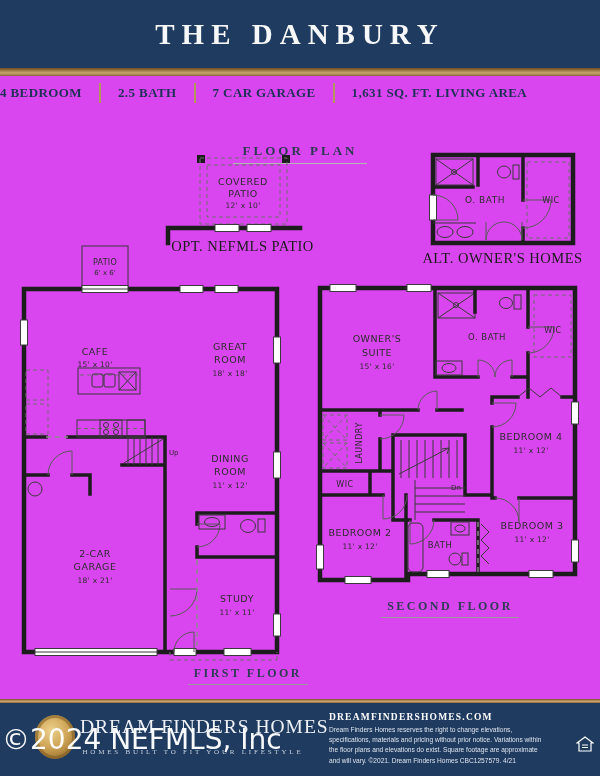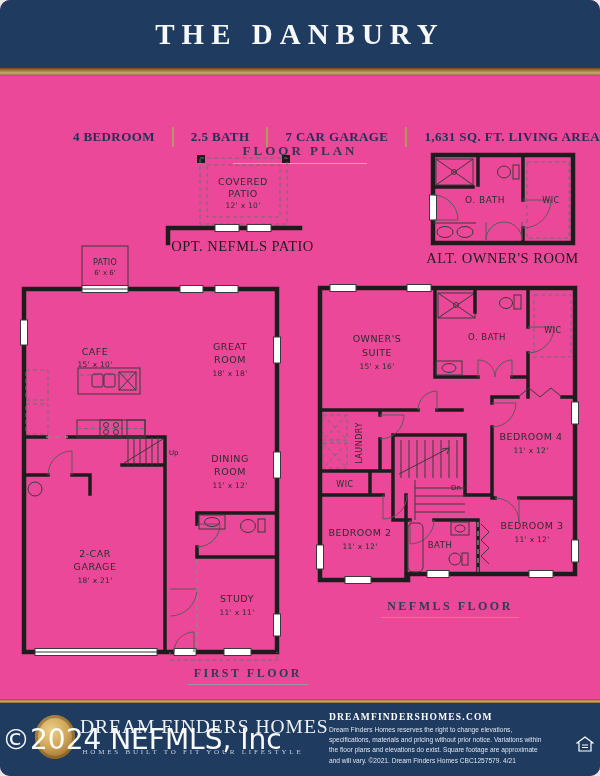--- a/index.html
+++ b/index.html
@@ -1,27 +1,27 @@
 <!DOCTYPE html>
 <html><head>
 <meta charset="utf-8">
 <style>
   html,body{margin:0;padding:0;background:#e8e8e8;}
-  #page{position:relative;width:600px;height:776px;background:#ec4899;overflow:hidden;
-        font-family:"Liberation Serif",serif;border-radius:10px;}
+  #page{position:relative;width:600px;height:776px;background:#d946ef;overflow:hidden;
+        font-family:"Liberation Serif",serif;}
   .abs{position:absolute;}
 
   
   #hdr{left:0;top:0;width:600px;height:68px;background:#1f3b60;display:flex;align-items:center;justify-content:center;}
   #hdr .title{color:#f7f8fa;font-size:29px;font-weight:bold;letter-spacing:7px;font-family:"Liberation Serif",serif;}
   #goldbar{left:0;top:68px;width:600px;height:8px;
      background:linear-gradient(180deg,#6e4a24 0%,#9a7843 30%,#c9a76e 62%,#8a653a 100%);}
 
   
-  #specs{left:0;top:76px;width:600px;height:34px;display:flex;align-items:center;justify-content:flex-end;margin-top:44px;}
+  #specs{left:0;top:76px;width:600px;height:34px;display:flex;align-items:center;justify-content:flex-start;}
   #specs .item{color:#1d3156;font-weight:bold;font-size:13px;letter-spacing:.4px;white-space:nowrap;}
   #specs .sep{width:2px;height:20px;background:#b3985c;margin:0 17px;}
 
   
   #fpHead{left:0;top:113px;width:600px;text-align:center;margin-top:28px;}
   #fpHead span{display:inline-block;color:#2b3a52;font-weight:bold;font-size:13px;letter-spacing:3px;
      border-bottom:1.5px solid #b5b5b5;padding:0 10px 4px;}
 
   
   .planCaption{font-size:14.5px;color:#1c1c1c;letter-spacing:.5px;text-align:center;}
@@ -111,21 +111,21 @@
     <rect class="dash" x="99" y="12" width="42" height="76"></rect>
     <rect class="win" x="1.5" y="45" width="7" height="25"></rect>
     <path class="arc" d="M5,45 A25,25 0 0 1 30,70 M5,70 H30"></path>
     <path class="thin" d="M5,73 H48"></path>
     <ellipse class="thin" cx="17" cy="82" rx="8" ry="5.5"></ellipse>
     <ellipse class="thin" cx="37" cy="82" rx="8" ry="5.5"></ellipse>
     <path class="arc" d="M58,90 A18,18 0 0 1 76,72 M58,90 V72 M94,90 A18,18 0 0 0 76,72 M94,90 V72"></path>
     <text class="t-room" x="57" y="53" style="font-size:9px">O. BATH</text>
     <text class="t-room" x="123" y="53" style="font-size:8px">WIC</text>
   </svg>
-  <div class="abs planCaption" style="left:420px;top:250px;width:165px;">ALT. OWNER'S ROOM</div>
+  <div class="abs planCaption" style="left:420px;top:250px;width:165px;">ALT. OWNER'S HOMES</div>
 
   <svg class="abs" style="left:18px;top:242px;" width="290" height="420" viewBox="0 0 290 420">
 
     <rect class="thin" x="64" y="4" width="46" height="43"></rect>
     <text class="t-dim" x="87" y="23" style="font-size:8px">PATIO</text>
     <text class="t-tiny" x="87" y="33">6' x 6'</text>
 
     <path class="w4" d="M6,47 H259 V410 H6 Z"></path>
 
     <path class="w" d="M6,195 H28 M50,195 H147 M104,223 H147 M147,195 V410 M6,233 H30 M54,233 H72 M72,233 V252
@@ -269,21 +269,21 @@
     <text class="t-room" x="30" y="205" style="font-size:8px">WIC</text>
     <text class="t-room" x="216" y="158">BEDROOM 4</text>
     <text class="t-dim" x="216" y="171">11' x 12'</text>
     <text class="t-room" x="45" y="254">BEDROOM 2</text>
     <text class="t-dim" x="45" y="267">11' x 12'</text>
     <text class="t-room" x="125" y="266" style="font-size:8.5px">BATH</text>
     <text class="t-room" x="217" y="247">BEDROOM 3</text>
     <text class="t-dim" x="217" y="260">11' x 12'</text>
   </svg>
   <div class="abs floorCaption" style="left:315px;top:596px;width:270px;">
-    <span>NEFMLS FLOOR</span>
+    <span>SECOND FLOOR</span>
   </div>
 
   <div id="footGold" class="abs"></div>
   <div id="footer" class="abs">
     <div id="seal" class="abs"></div>
     <div id="brandBlock" class="abs">
       <div id="brandName">DREAM FINDERS HOMES</div>
       <div id="brandTag">HOMES BUILT TO FIT YOUR LIFESTYLE</div>
     </div>
     <div id="footRight" class="abs">

